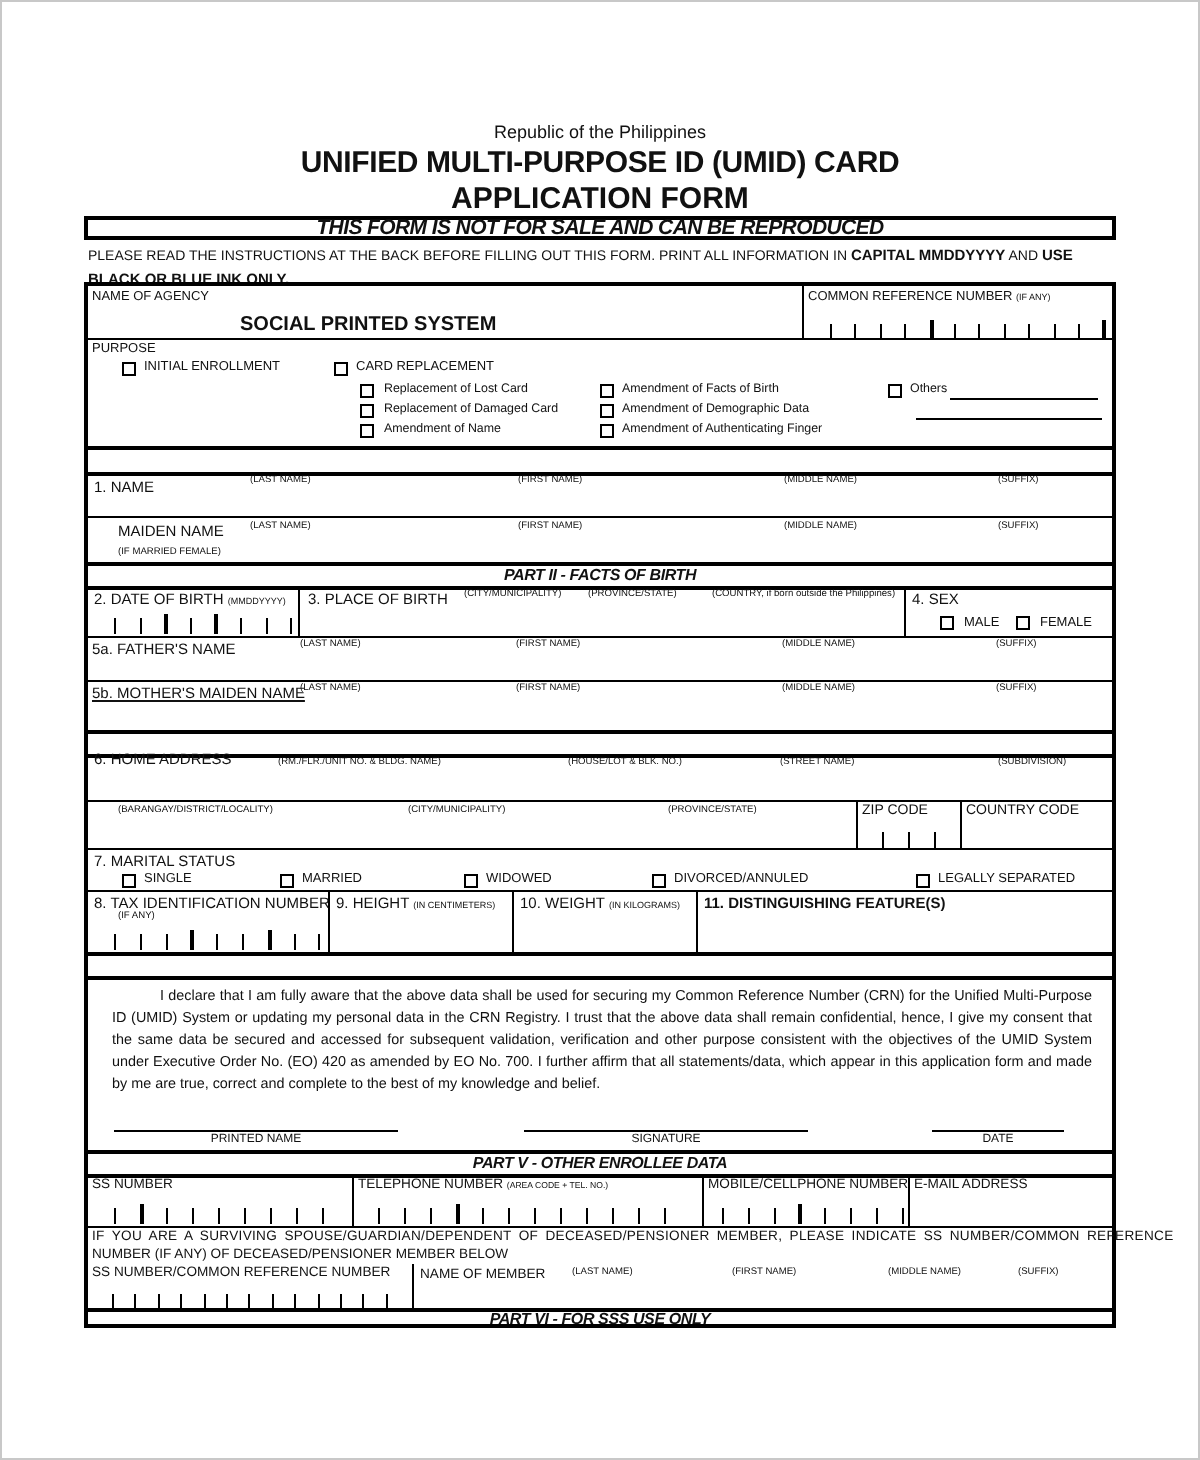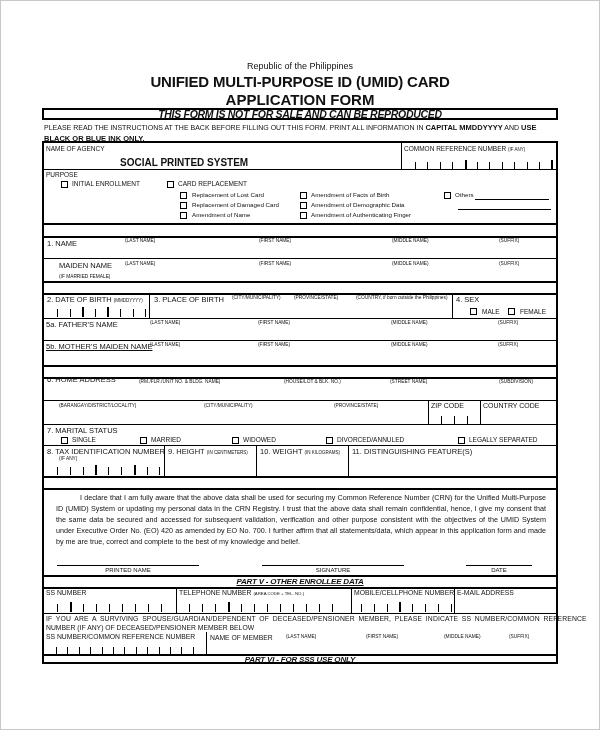--- a/index.html
+++ b/index.html
@@ -103,20 +103,21 @@
   <div class="hl" style="top:115px;"></div>
   <div class="lbl md" style="left:15px;top:118px;">MAIDEN NAME</div>
   <div class="sub" style="left:81px;top:118px;">(LAST NAME)</div>
   <div class="sub" style="left:215px;top:118px;">(FIRST NAME)</div>
   <div class="sub" style="left:348px;top:118px;">(MIDDLE NAME)</div>
   <div class="sub" style="left:455px;top:118px;">(SUFFIX)</div>
   <div class="sub" style="left:15px;top:131px;">(IF MARRIED FEMALE)</div>
   <div style="position:absolute;left:80px;top:124px;width:430px;height:12px;"></div>
   <div class="hl thick" style="top:138px;"></div>
 
+  <div class="part" style="top:140px;">PART II - FACTS OF BIRTH</div>
   <div class="hl thick" style="top:150px;"></div>
   <div class="lbl md" style="left:3px;top:152px;"><span>2.  DATE OF BIRTH</span> <span style="font-size:4.5px">(MMDDYYYY)</span></div>
   <div id="dob-ticks" style="position:absolute;left:0;top:160px;width:105px;height:14px;">
       <div class="tick" style="left: 13px; bottom: 0px; height: 8px;"></div>
       <div class="tick" style="left: 25.6px; bottom: 0px; height: 8px;"></div>
       <div class="tick tall" style="left: 38.2px; bottom: 0px; height: 10px;"></div>
       <div class="tick" style="left: 50.8px; bottom: 0px; height: 8px;"></div>
       <div class="tick tall" style="left: 63.4px; bottom: 0px; height: 10px;"></div>
       <div class="tick" style="left: 76px; bottom: 0px; height: 8px;"></div>
       <div class="tick" style="left: 88.6px; bottom: 0px; height: 8px;"></div>
@@ -202,35 +203,35 @@
       <div class="tick" style="left: 102.6px; bottom: 0px; height: 8px;"></div>
       <div class="tick" style="left: 115.4px; bottom: 0px; height: 8px;"></div>
     </div>
   <div class="vl" style="left:120px;top:302px;height:31px;"></div>
   <div class="lbl md" style="left:124px;top:304px;"><span>9.  HEIGHT</span> <span style="font-size:4.5px">(IN CENTIMETERS)</span></div>
   <div style="position:absolute;left:122px;top:314px;width:88px;height:18px;"></div>
   <div class="vl" style="left:212px;top:302px;height:31px;"></div>
   <div class="lbl md" style="left:216px;top:304px;"><span>10.  WEIGHT</span> <span style="font-size:4.5px">(IN KILOGRAMS)</span></div>
   <div style="position:absolute;left:214px;top:314px;width:88px;height:18px;"></div>
   <div class="vl" style="left:304px;top:302px;height:31px;"></div>
-  <div class="lbl md" style="left:308px;top:304px;">11.  DISTINGUISHING FEATURE(S)</div>
+  <div class="lbl md" style="left:308px;top:304px;font-weight:bold;">11.  DISTINGUISHING FEATURE(S)</div>
   <div style="position:absolute;left:306px;top:314px;width:204px;height:18px;"></div>
   <div class="hl thick" style="top:333px;"></div>
 
   <div class="hl thick" style="top:345px;"></div>
   <div class="consent" style="top:349px;text-indent:24px;">I declare that I am fully aware that the above data shall be used for securing my Common Reference Number (CRN) for the Unified Multi-Purpose ID (UMID) System or updating my personal data in the CRN Registry. I trust that the above data shall remain confidential, hence, I give my consent that the same data be secured and accessed for subsequent validation, verification and other purpose consistent with the objectives of the UMID System under Executive Order No. (EO) 420 as amended by EO No. 700.  I further affirm that all statements/data, which appear in this application form and made by me are true, correct and complete to the best of my knowledge and belief.</div>
   <div class="uline" style="left:13px;top:422px;width:142px;"></div>
   <div class="uline" style="left:218px;top:422px;width:142px;"></div>
   <div class="uline" style="left:422px;top:422px;width:66px;"></div>
   <div class="sig" style="left:13px;width:142px;top:424px;">PRINTED NAME</div>
   <div class="sig" style="left:218px;width:142px;top:424px;">SIGNATURE</div>
   <div class="sig" style="left:422px;width:66px;top:424px;">DATE</div>
   <div class="hl thick" style="top:432px;"></div>
 
-  <div class="part" style="top:434px;text-decoration:underline;">PART V - OTHER ENROLLEE DATA</div>
+  <div class="part" style="top:434px;">PART V - OTHER ENROLLEE DATA</div>
   <div class="hl thick" style="top:444px;"></div>
   <div class="lbl" style="left:2px;top:446px;font-size:6.8px;">SS NUMBER</div>
   <div id="ss-ticks" style="position:absolute;left:0;top:456px;width:132px;height:13px;">
       <div class="tick" style="left: 13px; bottom: 0px; height: 8px;"></div>
       <div class="tick tall" style="left: 26px; bottom: 0px; height: 10px;"></div>
       <div class="tick" style="left: 39px; bottom: 0px; height: 8px;"></div>
       <div class="tick" style="left: 52px; bottom: 0px; height: 8px;"></div>
       <div class="tick" style="left: 65px; bottom: 0px; height: 8px;"></div>
       <div class="tick" style="left: 78px; bottom: 0px; height: 8px;"></div>
       <div class="tick" style="left: 91px; bottom: 0px; height: 8px;"></div>

